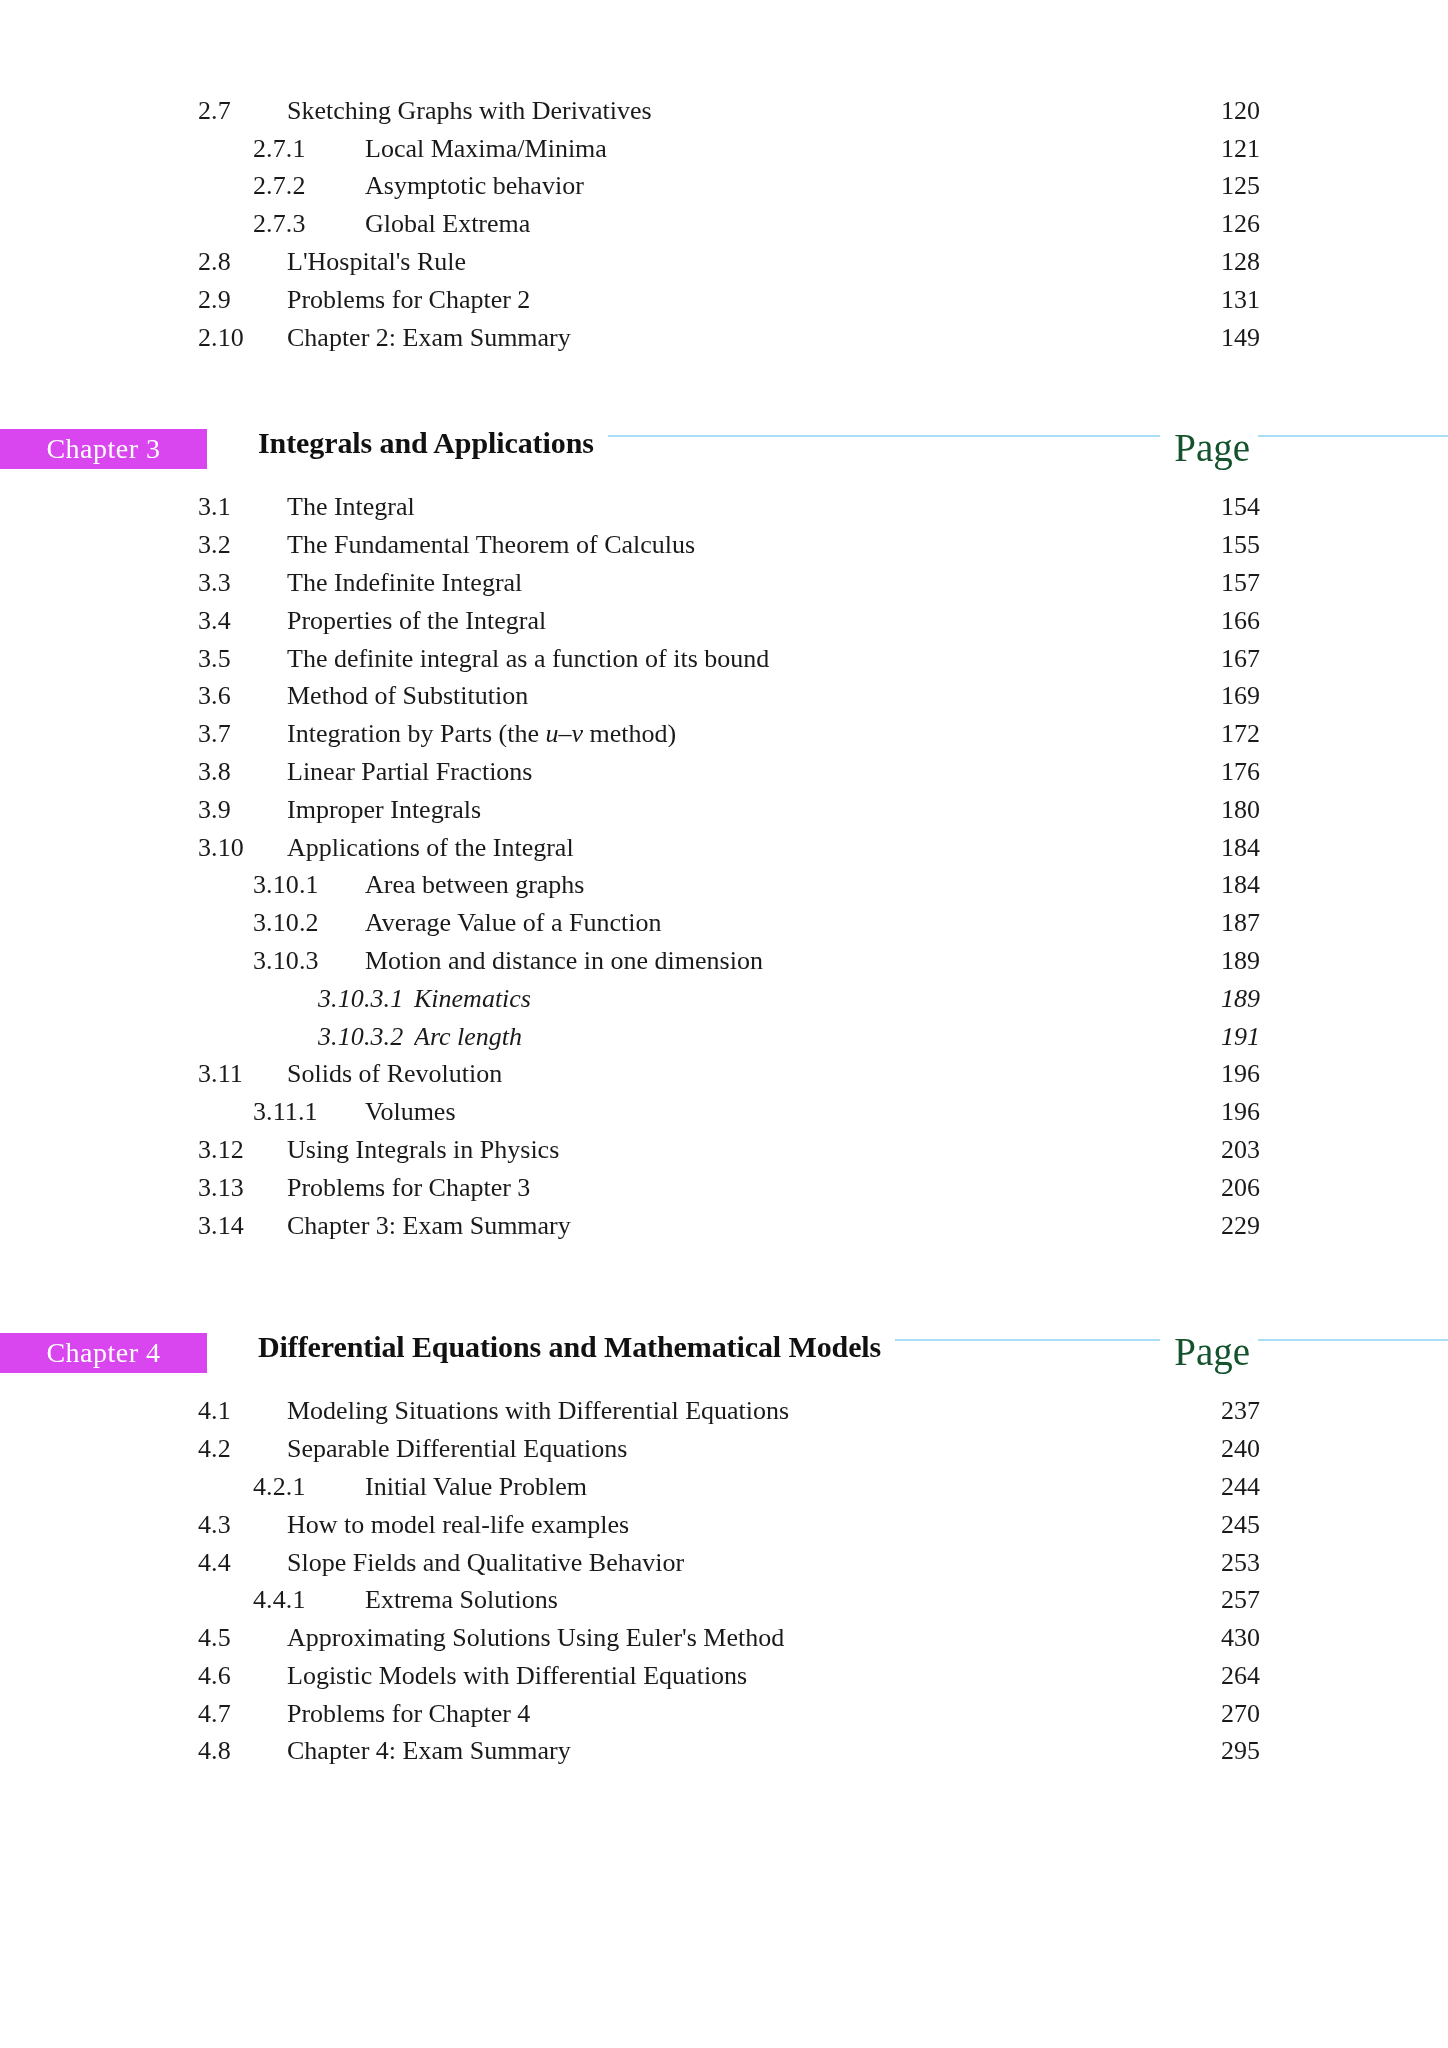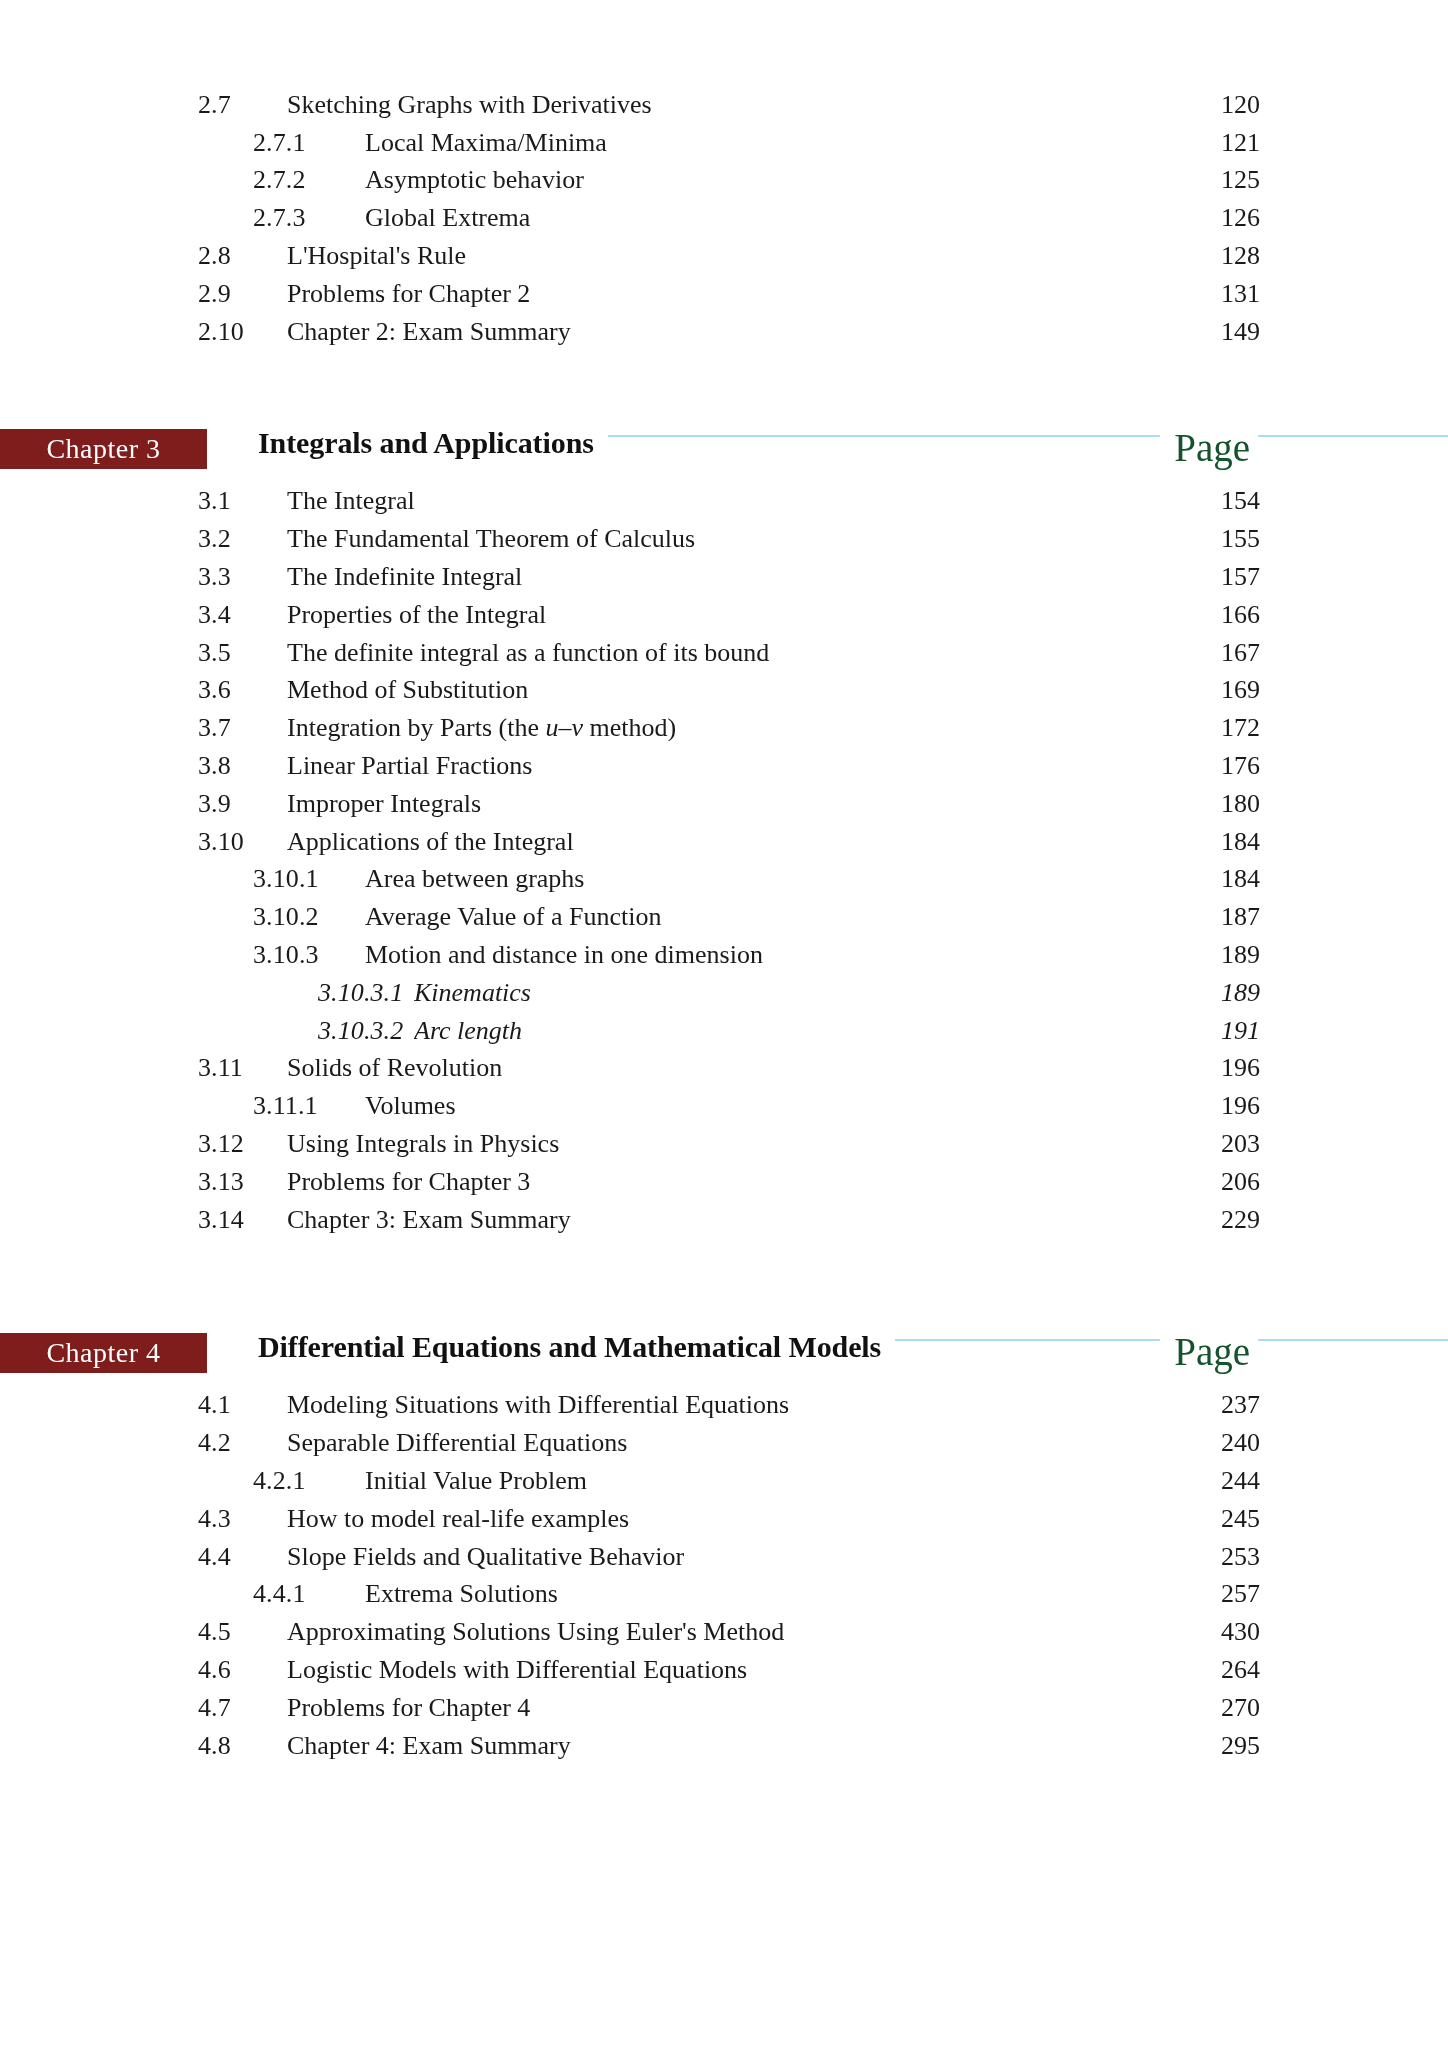--- a/index.html
+++ b/index.html
@@ -23,21 +23,21 @@
     padding: 0;
   }
 
   
   .toc-block {
     position: relative;
   }
 
   .toc-row {
     display: flex;
-    align-items: center;
+    align-items: flex-end;
     width: 1448px;
     box-sizing: border-box;
     padding-left: 198px;
     padding-right: 188px;
     height: 37.8px;
   }
 
   .toc-row .num {
     flex: 0 0 auto;
     font-size: 26px;
@@ -78,21 +78,21 @@
     position: relative;
     height: 62px;
     width: 1448px;
   }
   .chapter-badge {
     position: absolute;
     left: 0;
     top: 8px;
     height: 40px;
     width: 207px;
-    background: #7f1d1d;
+    background: #d946ef;
     color: #ffffff;
     font-size: 28px;
     line-height: 40px;
     text-align: center;
     letter-spacing: 0.5px;
     box-sizing: border-box;
   }
   .chapter-title-wrap {
     position: absolute;
     left: 258px;

